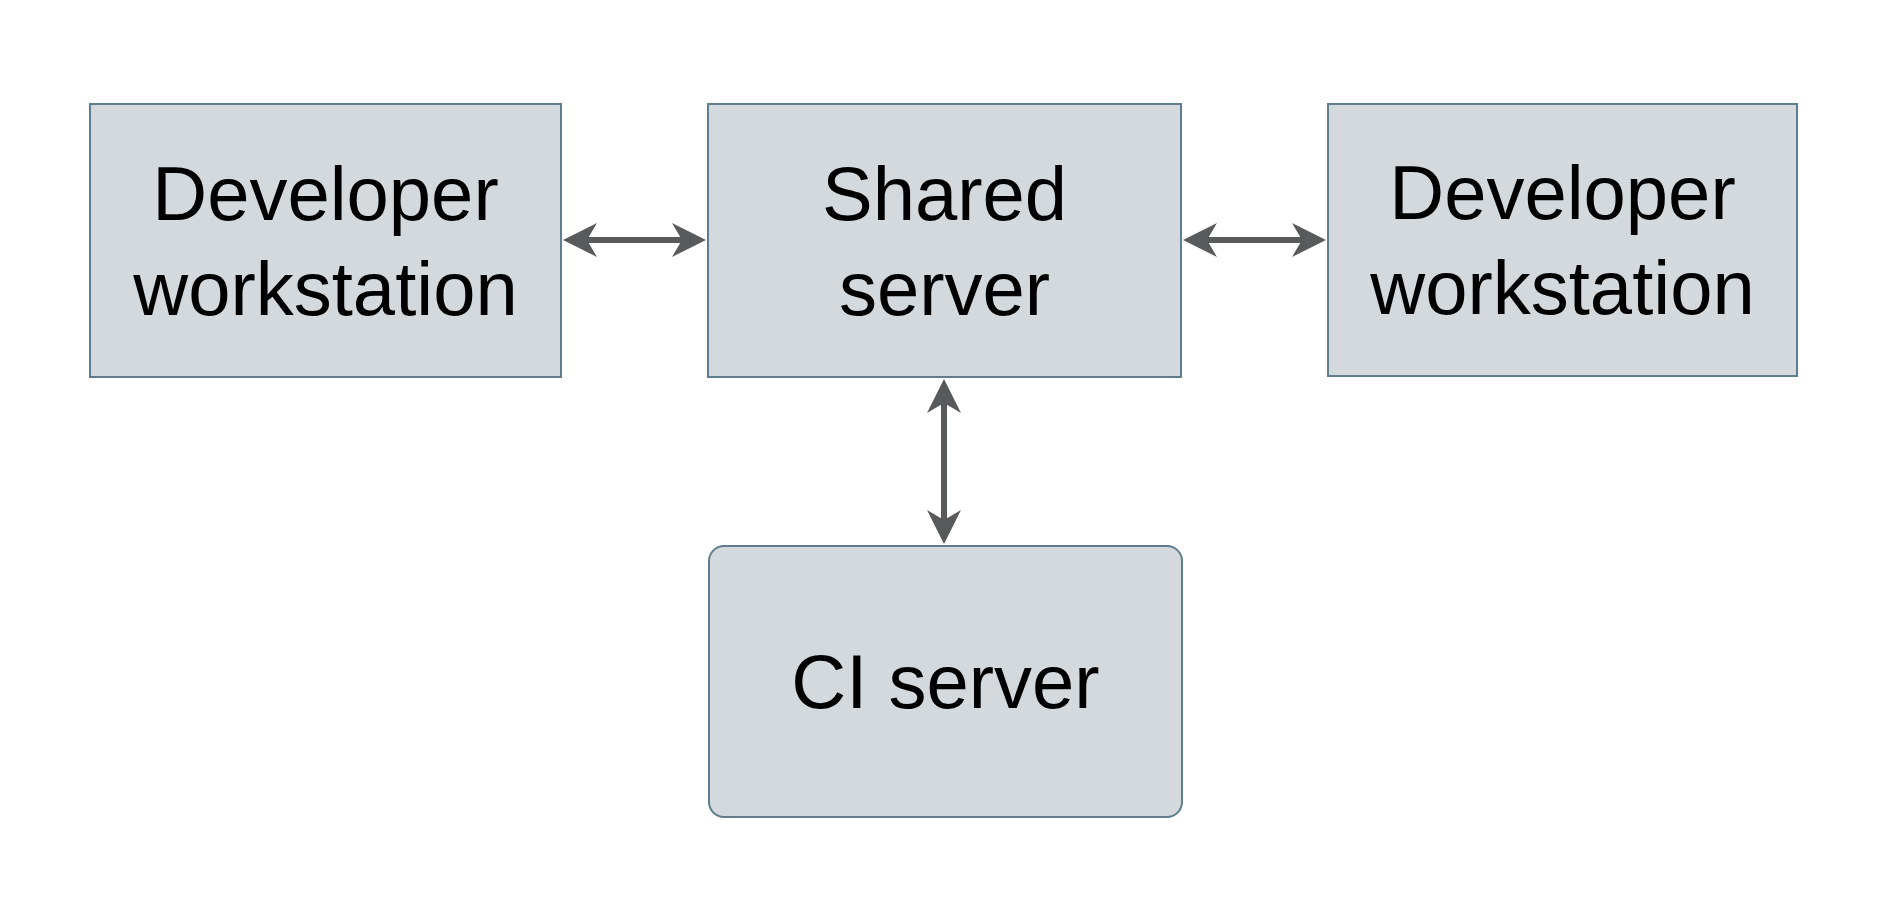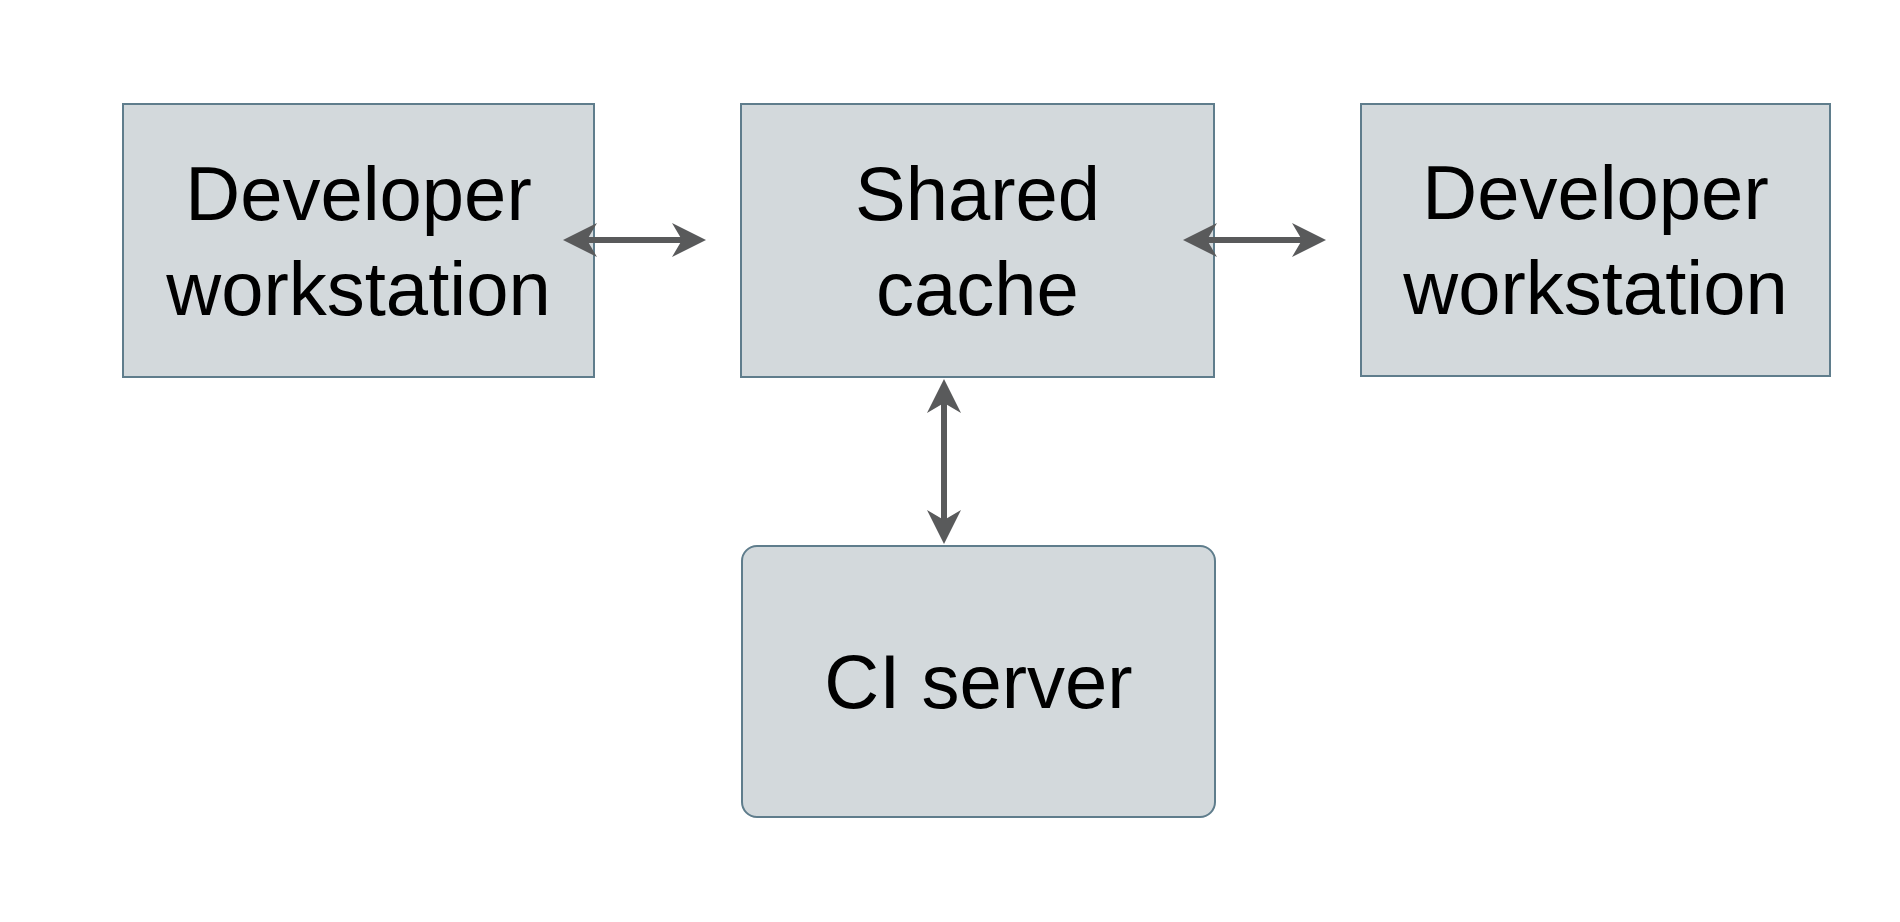--- a/index.html
+++ b/index.html
@@ -16,21 +16,20 @@
     overflow: hidden;
   }
   .node {
     position: absolute;
     background: var(--node-fill, #d3d9dc);
     border: 2px solid var(--node-border, #5f7d8c);
     box-sizing: border-box;
     display: flex;
     align-items: center;
     justify-content: center;
-    margin-left: 33px;
   }
   .node-label {
     font-size: 76px;
     line-height: 95px;
     color: var(--text, #000000);
     text-align: center;
     white-space: pre-line;
     letter-spacing: 0px;
   }
   #node-dev-left   { left: 89px;   top: 103px; width: 473px; height: 275px; }
@@ -49,21 +48,21 @@
 
 <div class="canvas">
 
   <div class="node" id="node-dev-left">
     <div class="node-label">Developer
 workstation</div>
   </div>
 
   <div class="node" id="node-cache">
     <div class="node-label">Shared
-cache</div>
+server</div>
   </div>
 
   <div class="node" id="node-dev-right">
     <div class="node-label">Developer
 workstation</div>
   </div>
 
   <div class="node" id="node-ci">
     <div class="node-label">CI server</div>
   </div>

